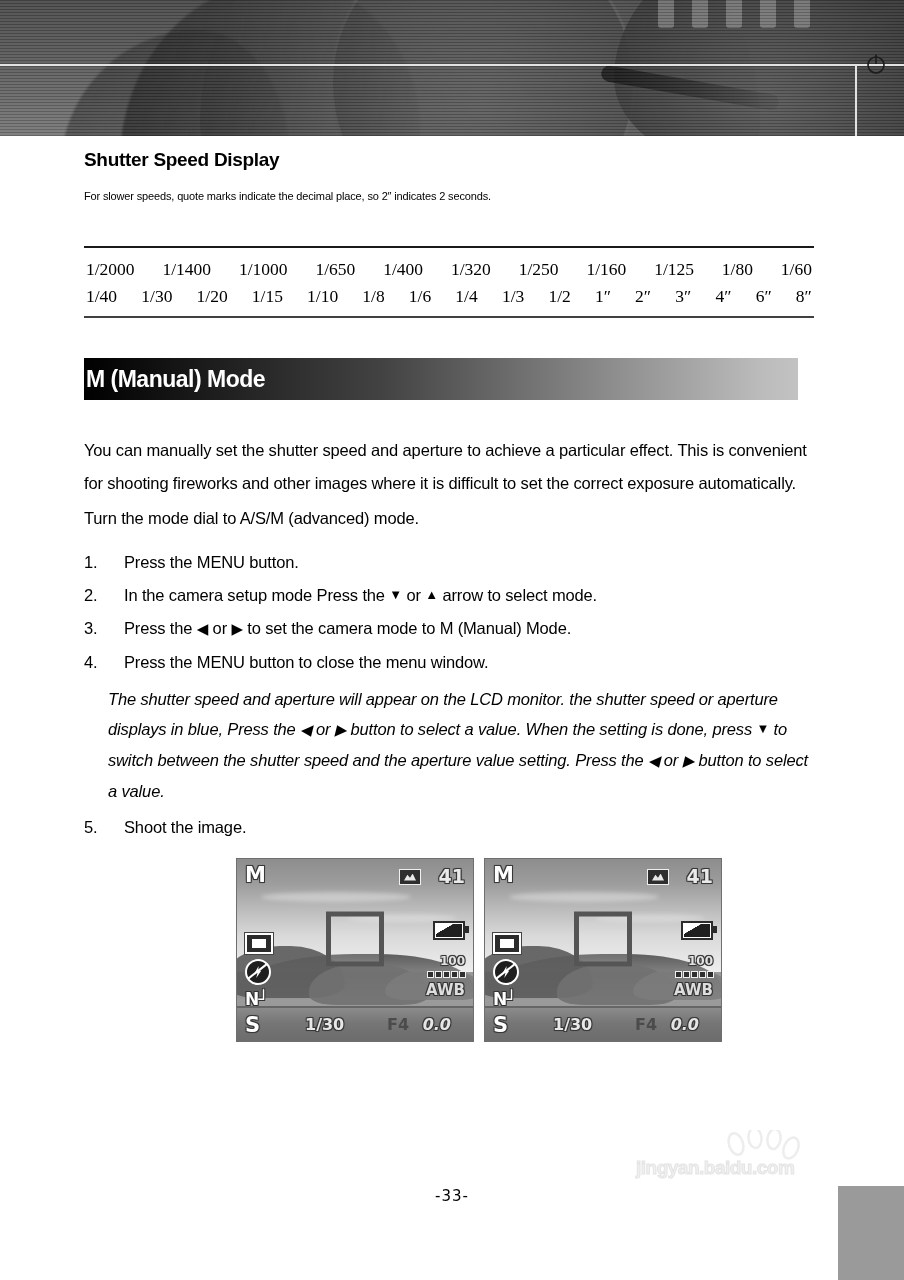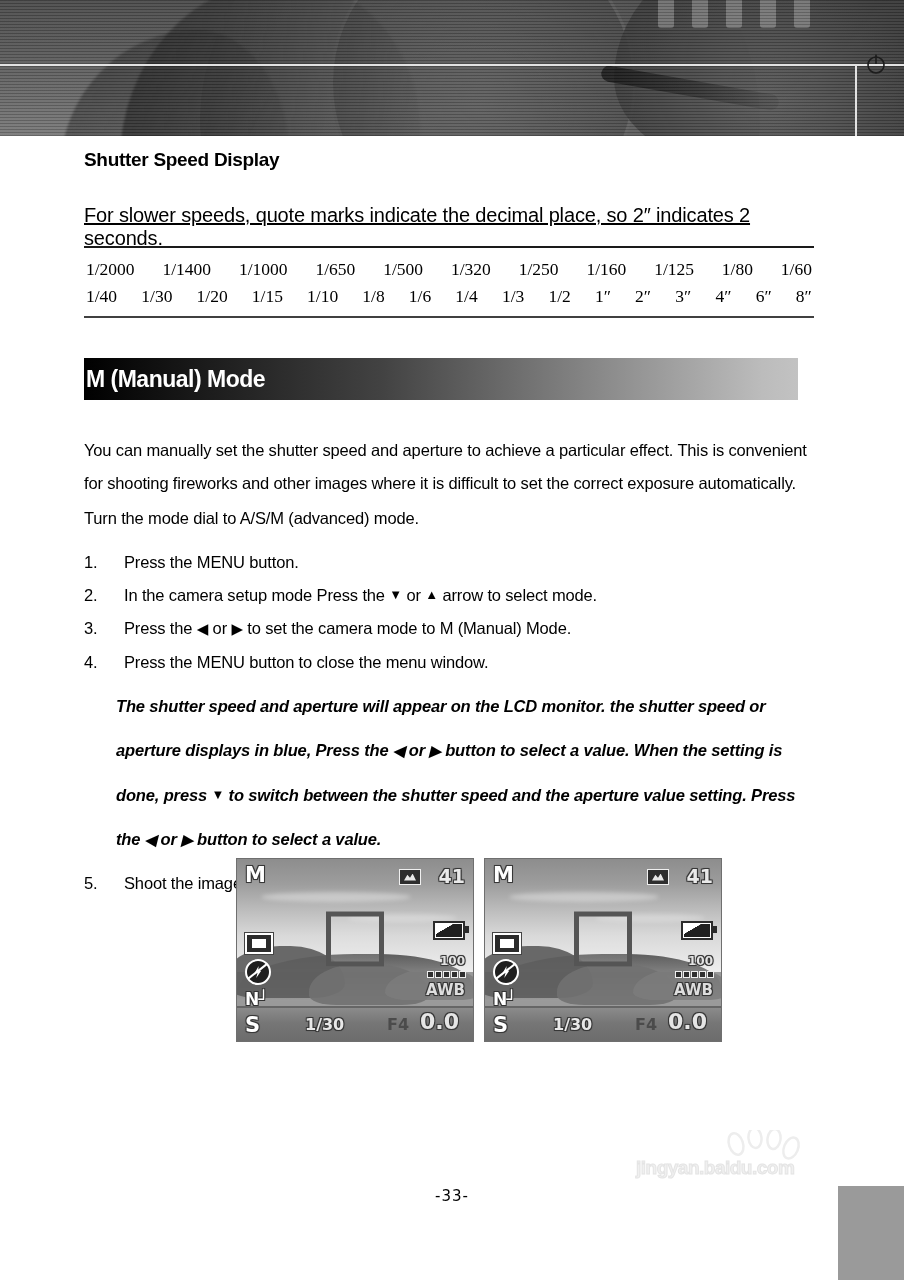--- a/index.html
+++ b/index.html
@@ -115,25 +115,24 @@
   }
   .sec-title {
     position: absolute;
     left: 84px; top: 13px;
     font-size: 19px;
     font-weight: bold;
     letter-spacing: -0.3px;
   }
   .intro {
     position: absolute;
-    left: 84px; top: 68px;
+    left: 84px; top: 54px;
     width: 740px;
-    font-size: 20px;
+    font-size: 11px;
     letter-spacing: -0.15px;
-    text-decoration: underline;
   }
 
   
   .speed-table {
     position: absolute;
     left: 84px; top: 110px;
     width: 730px;
     border-top: 2px solid #1a1a1a;
     border-bottom: 2px solid #404040;
     padding: 8px 0 6px 0;
@@ -188,26 +187,25 @@
     margin-bottom: 11px;
     line-height: 22px;
   }
   .step-num {
     width: 40px;
     flex: 0 0 40px;
   }
   .step-text { flex: 1 1 auto; }
 
   .note {
-    margin: 2px 0 10px 32px;
+    margin: 2px 0 10px 24px;
     font-style: italic;
     font-size: 16.5px;
-    line-height: 44px;
+    line-height: 30px;
     width: 700px;
-    font-weight: bold;
   }
   b { font-weight: normal; }
 
   .arrow { display: inline-block; font-size: 13px; vertical-align: 2px; }
   .arrow-lr { display: inline-block; font-size: 15px; vertical-align: 0px; }
 
   
   .lcd-row {
     position: absolute;
     left: 236px; top: 722px;
@@ -288,21 +286,21 @@
     text-shadow: 0 0 2px #333, 1px 1px 0 #3a3a3a, -1px -1px 0 #3a3a3a, 1px -1px 0 #3a3a3a, -1px 1px 0 #3a3a3a;
     font-family: "DejaVu Sans", sans-serif;
     line-height: 1;
   }
   .osd-m   { left: 8px;  top: 6px;  font-size: 21px; }
   .osd-cnt { right: 8px; top: 8px;  font-size: 19px; color:#e9e9e9; }
   .osd-s   { left: 8px;  bottom: 5px; font-size: 21px; }
   .osd-ss  { left: 68px; bottom: 8px; font-size: 16px; color:#e8e8e8; }
   .osd-fn  { left: 150px;bottom: 8px; font-size: 16px; color:#4b4b4b;
              text-shadow:none; }
-  .osd-ev  { right: 14px; bottom: 8px; font-size: 22px; color:#e5e5e5; }
+  .osd-ev  { right: 22px; bottom: 8px; font-size: 16px; color:#e5e5e5;font-style:italic; }
   .osd-iso { right: 8px; top: 96px;  font-size: 12px; color:#e3e3e3; }
   .osd-wb  { right: 8px; top: 124px; font-size: 15px; color:#dedede; }
   .qualbar {
     position: absolute; right: 7px; top: 112px;
     display: flex; gap: 1px;
   }
   .qualbar i {
     display: block; width: 5px; height: 5px;
     background: #2f2f2f; border: 1px solid #efefef;
   }
@@ -443,21 +441,21 @@
   <div class="sec-title">Shutter Speed Display</div>
 
   <div class="intro">For slower speeds, quote marks indicate the decimal place, so 2″ indicates 2 seconds.</div>
 
   <div class="speed-table">
     <div class="speed-row" id="speed-row-1">
         <span>1/2000</span>
         <span>1/1400</span>
         <span>1/1000</span>
         <span>1/650</span>
-        <span>1/500</span>
+        <span>1/400</span>
         <span>1/320</span>
         <span>1/250</span>
         <span>1/160</span>
         <span>1/125</span>
         <span>1/80</span>
         <span>1/60</span>
       </div>
     <div class="speed-row" id="speed-row-2">
         <span>1/40</span>
         <span>1/30</span>

